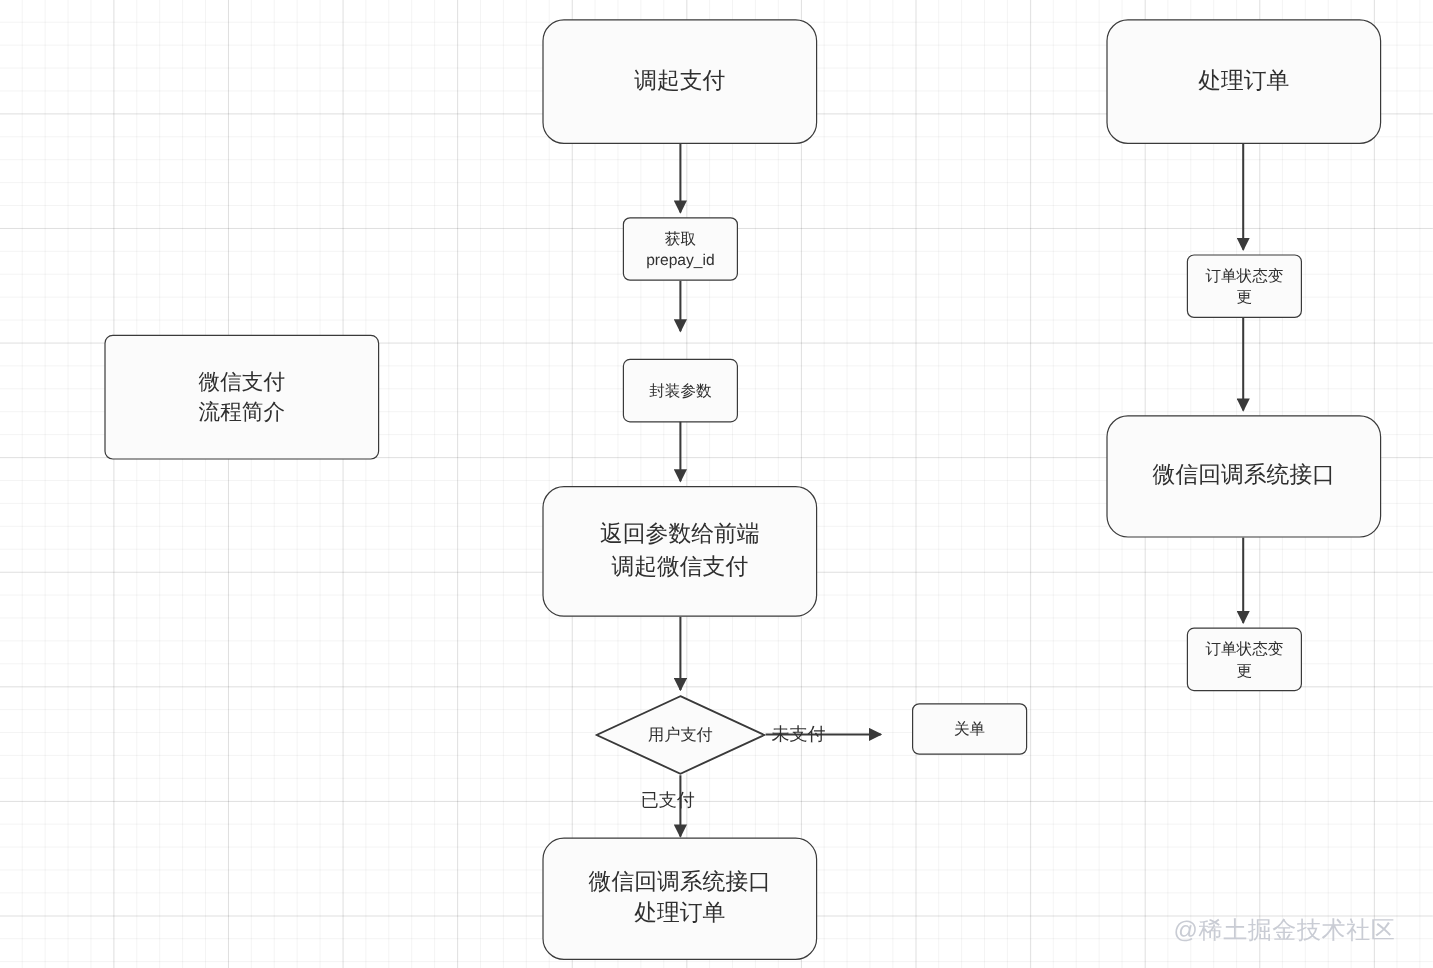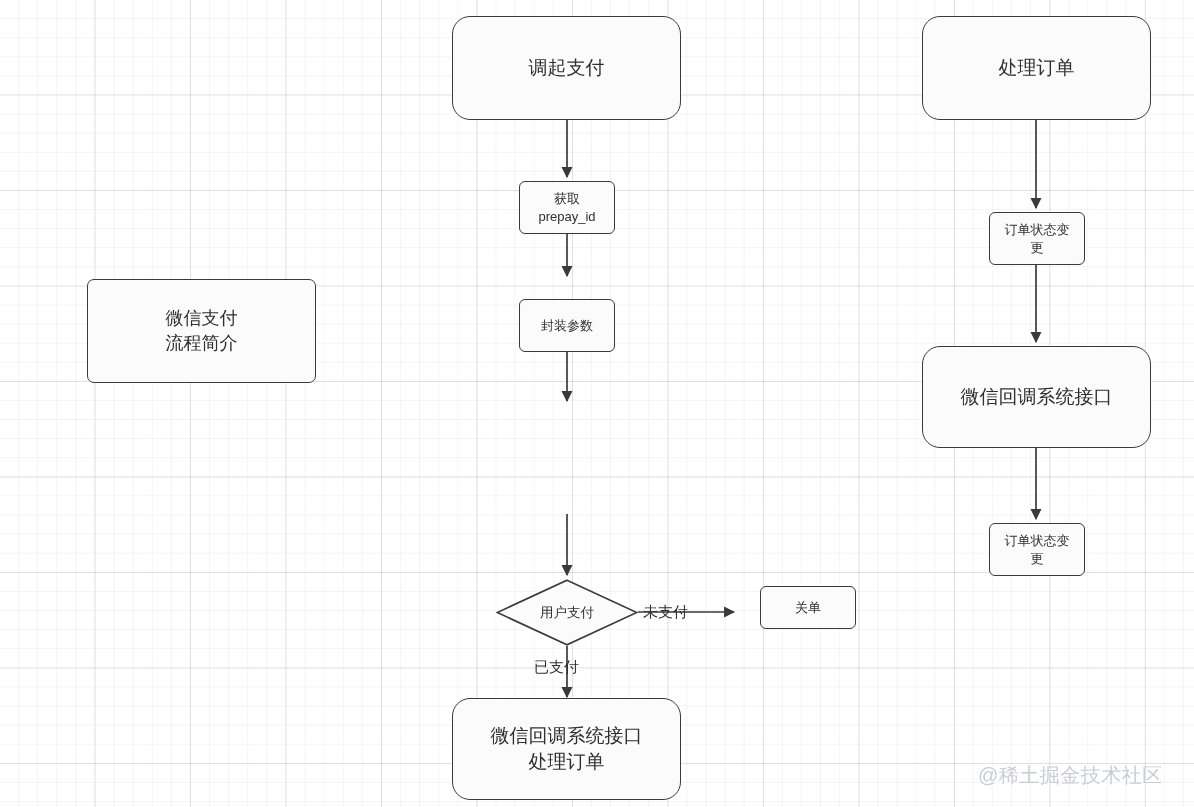--- a/index.html
+++ b/index.html
@@ -94,20 +94,22 @@
   <div class="node mid" style="left:87px;top:279px;width:229px;height:104px;">微信支付
 流程简介</div>
 
   <div class="node big" style="left:452px;top:16px;width:229px;height:104px;">调起支付</div>
 
   <div class="node small" style="left:519px;top:181px;width:96px;height:53px;">获取
 prepay_id</div>
 
   <div class="node small" style="left:519px;top:280px;width:96px;height:53px;margin-top:19px;">封装参数</div>
 
+  <div class="node big" style="left:452px;top:405px;width:229px;height:109px;">返回参数给前端
+调起微信支付</div>
 
   <div class="diamond-wrap" style="left:496px;top:579px;width:142px;height:67px;">
     <svg width="142" height="67" xmlns="http://www.w3.org/2000/svg">
       <polygon points="71,1.2 140.8,33.5 71,65.8 1.2,33.5" fill="#fbfbfb" stroke="#3a3a3a" stroke-width="1.6"></polygon>
     </svg>
     <div class="diamond-label">用户支付</div>
   </div>
 
   <div class="edge-label" style="left:643px;top:603px;">未支付</div>
 

